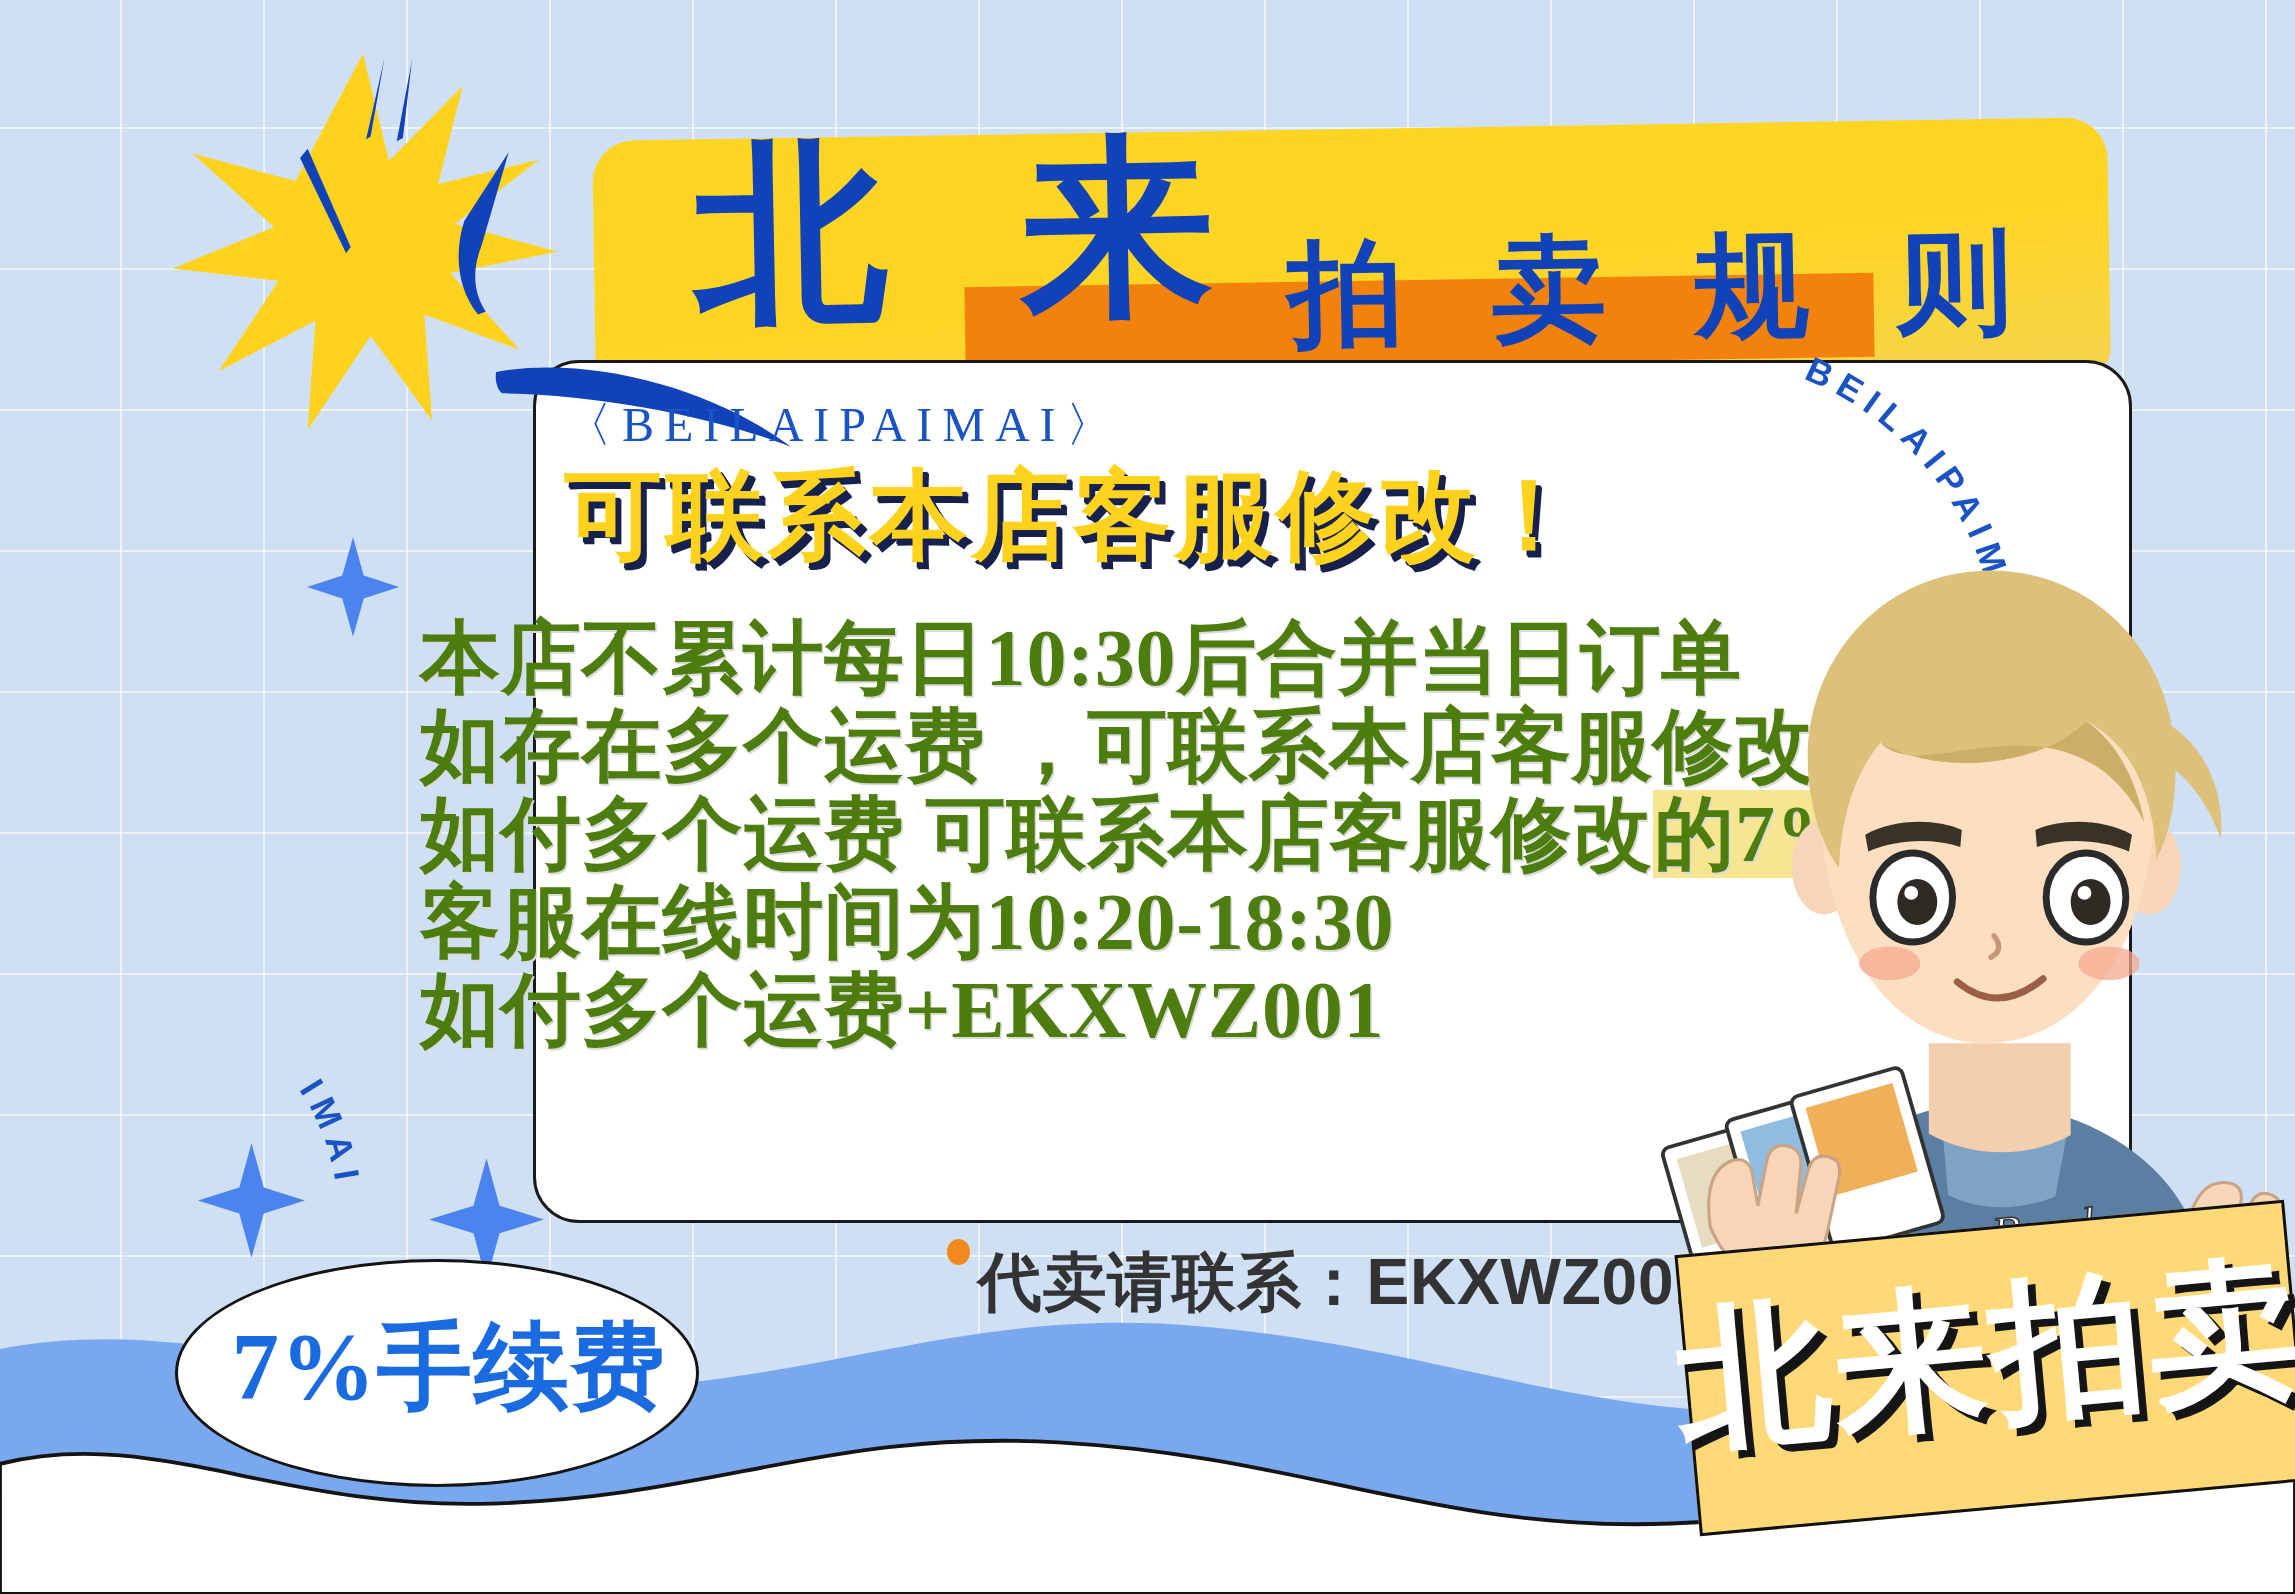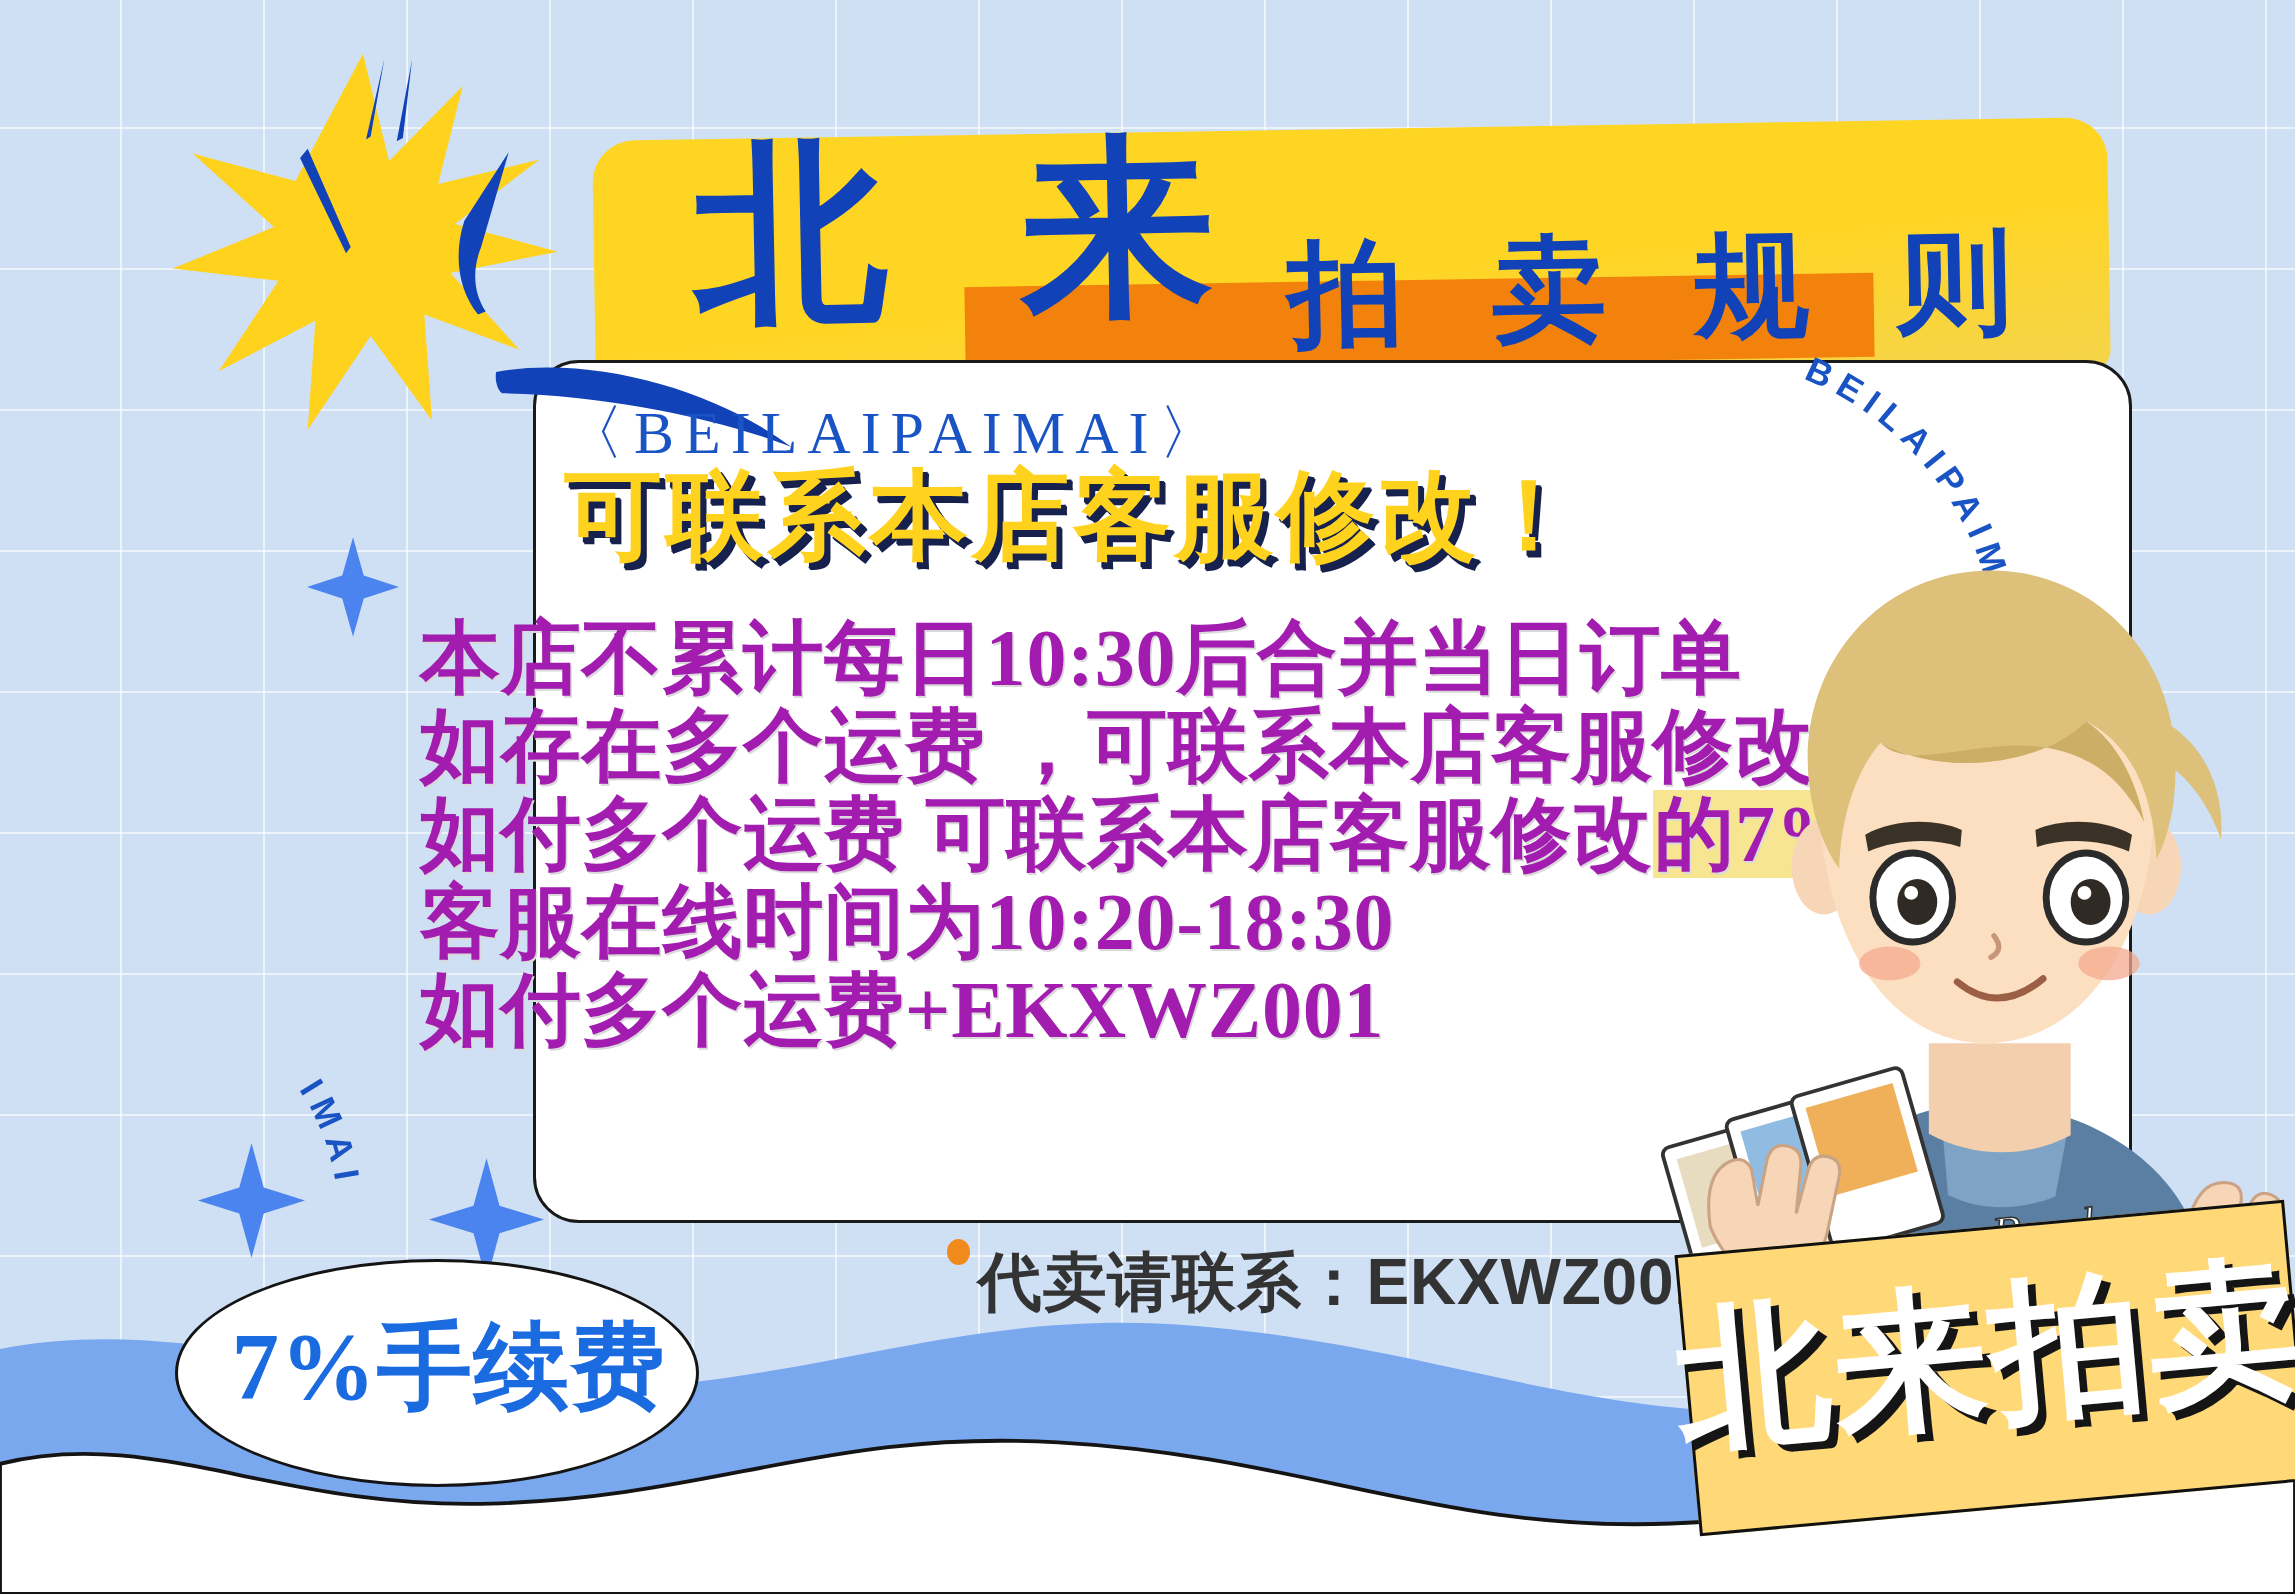--- a/index.html
+++ b/index.html
@@ -60,21 +60,21 @@
   .burst{position:absolute;left:165px;top:46px;width:399px;height:399px;}
   .burst svg{width:100%;height:100%;display:block;}
 
   
   .swoosh{position:absolute;left:491px;top:349px;width:414px;height:130px;}
 
   
   .brand-latin{
     position:absolute;left:564px;top:393px;
     font-family:"Liberation Serif",serif;
-    font-size:60px;letter-spacing:10px;color:#1a53c4;white-space:nowrap;
+    font-size:48px;letter-spacing:10px;color:#1a53c4;white-space:nowrap;
   }
 
   
   .headline{
     position:absolute;left:564px;top:451px;
     font-size:98px;font-weight:700;color:#ffd21e;white-space:nowrap;
     letter-spacing:3.8px;
     font-family:"Liberation Sans",sans-serif;
     text-shadow:
       5.4px 6.1px 0 #16214d, 6.1px 7px 0 #16214d, 4.6px 5.4px 0 #16214d,
@@ -83,21 +83,21 @@
 
   
   .body-list{
     position:absolute;left:420px;top:614px;width:1319px;
   }
   .body-line{
     font-family:"Liberation Serif",serif;
     font-weight:700;
     font-size:80px;
     line-height:88px;
-    color:#a21caf;
+    color:#4d7c0f;
     white-space:nowrap;
     letter-spacing:0.8px;
     text-shadow:1.5px 1.5px 0 #d9d9d9;
   }
   .hl{background:#f7e592;padding:0 1.5px;}
 
   
   .wave{position:absolute;left:0;bottom:0;width:2295px;height:360px;}
 
   

